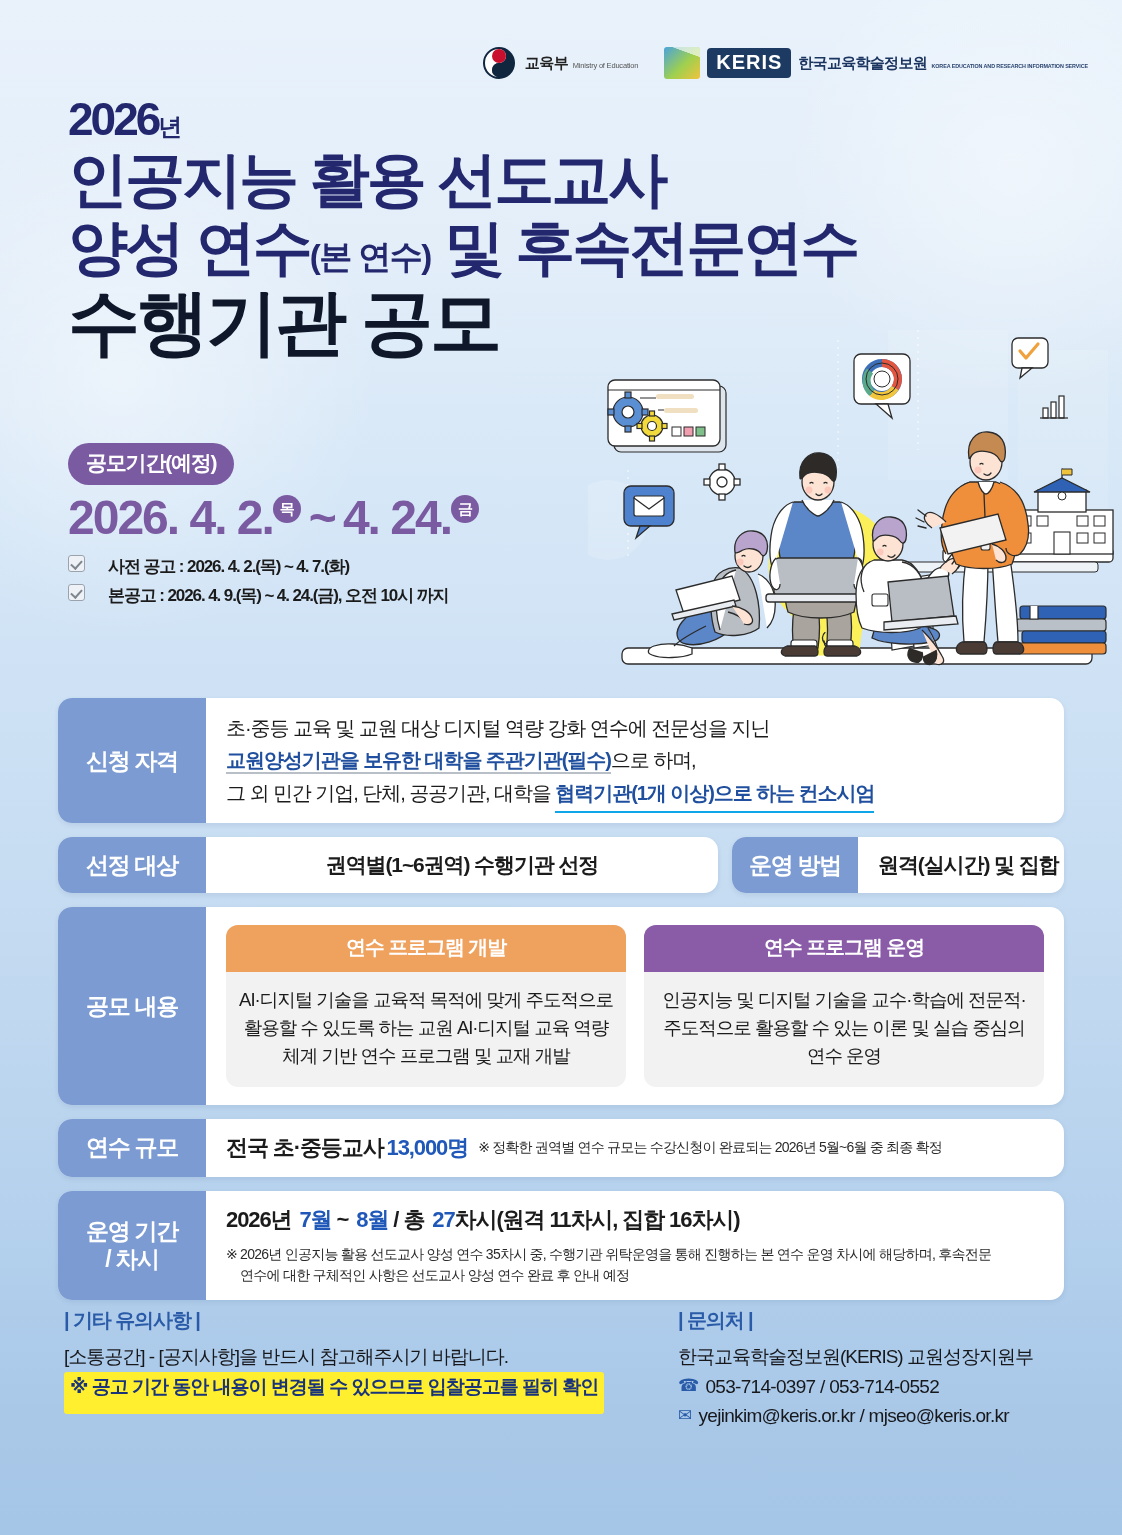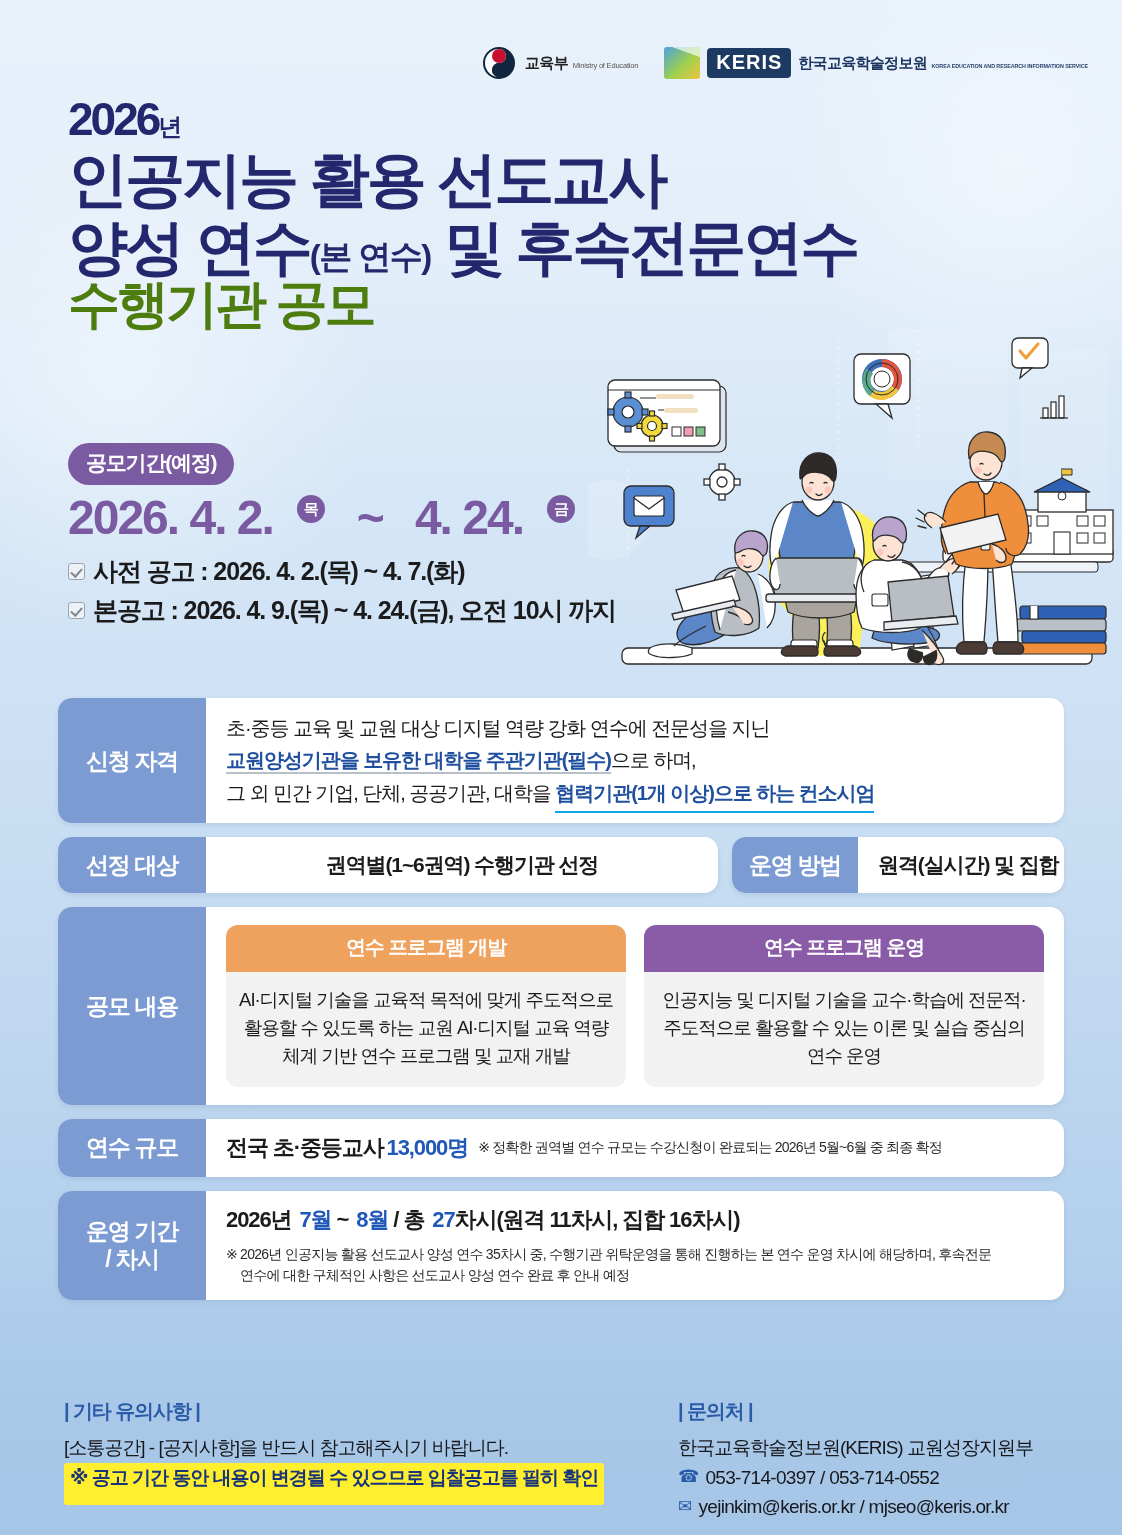--- a/index.html
+++ b/index.html
@@ -42,35 +42,35 @@
   .keris-text .kr { font-size:15px; font-weight:800; color:#1b3560; letter-spacing:-.7px; line-height:1.05; }
   .keris-text .en { font-size:5.4px; color:#2a4470; letter-spacing:-.1px; margin-top:2px; font-weight:700; }
 
   
   .title-wrap { position:absolute; left:68px; top:96px; }
   .t-line { font-weight:900; letter-spacing:-3px; line-height:1; white-space:nowrap; }
   .t0 { font-size:46px; color:#22276e; }
   .t0 .suffix { font-size:24px; letter-spacing:-1px; }
   .t1, .t2 { font-size:60px; color:#22276e; margin-top:8px; }
   .t2 .small { font-size:33px; letter-spacing:-1.5px; }
-  .t3 { font-size:52px; color:#4d7c0f; }
+  .t3 { font-size:72px; color:#0f172a; margin-top:8px; }
 
   
   .period { position:absolute; left:68px; top:443px; }
   .pill { display:inline-block; background:#7a5aa0; color:#fff; font-size:21px; font-weight:800;
           letter-spacing:-1.2px; padding:6px 18px 8px; border-radius:22px; }
   .bigdate { margin-top:8px; font-size:48px; font-weight:900; color:#7a5aa0;
-             letter-spacing:-2px; line-height:1.05; display:flex; align-items:flex-start; white-space:nowrap;gap:24px; }
+             letter-spacing:-2px; line-height:1.05; display:flex; align-items:flex-start; white-space:nowrap; }
   .daychip { display:inline-flex; align-items:center; justify-content:center;
              width:28px; height:28px; border-radius:50%; background:#7a5aa0; color:#fff;
              font-size:15px; font-weight:800; letter-spacing:-1px; margin-top:2px; }
   .tilde { margin:0 8px; }
   .checks { margin-top:12px; }
-  .chkrow { display:flex; align-items:center; gap:8px; margin-bottom:6px;
-            font-size:25px; font-weight:700; color:#1b1b1b; letter-spacing:-1.1px; white-space:nowrap; }
+  .chkrow { display:flex; gap:23px; margin-bottom:6px;
+            font-size:17px; font-weight:700; color:#1b1b1b; letter-spacing:-1.1px; white-space:nowrap; }
   .chkbox { width:17px; height:17px; border:1.6px solid #9aa3ad; border-radius:3px;
             background:#eef2f6; position:relative; flex:0 0 auto; }
   .chkbox:after { content:""; position:absolute; left:4px; top:1.5px; width:5px; height:9px;
             border:solid #7d868f; border-width:0 2.2px 2.2px 0; transform:rotate(42deg); }
 
   
   .illus { position:absolute; left:588px; top:330px; width:528px; height:348px; }
   .illus svg { width:100%; height:100%; display:block; }
 
   
@@ -109,21 +109,21 @@
   .scale-line { font-size:22px; font-weight:800; color:#1b1b1b; letter-spacing:-1.1px;
                 display:flex; align-items:center; flex-wrap:wrap; white-space:nowrap; }
   .num-blue { color:#1f58b8; font-weight:900; margin-left:3px; }
   .note { font-size:14px; color:#2a2a2a; font-weight:400; letter-spacing:-.8px; margin-left:10px; }
 
   .dur-main { font-size:22px; font-weight:800; color:#1b1b1b; letter-spacing:-1.1px; white-space:nowrap; }
   .dur-note { font-size:14px; color:#2a2a2a; letter-spacing:-.75px; line-height:1.5; margin-top:9px; }
   .dur-note .ind { display:block; padding-left:14px; }
 
   
-  .footer { position:absolute; left:64px; top:1398px; width:1000px; display:flex;justify-content:flex-end; }
+  .footer { position:absolute; left:64px; top:1307px; width:1000px; display:flex;justify-content:flex-end; }
   .fcol-l { flex:0 0 600px; }
   .fcol-r { flex:1; padding-left:14px; }
   .fhead { font-size:20px; font-weight:800; color:#2a5ba8; letter-spacing:-1.1px; margin-bottom:9px; }
   .ftxt { font-size:19px; color:#16181c; letter-spacing:-1px; line-height:1.52; white-space:nowrap; }
   .hl-yellow { display:inline-block; background:#ffef2e; color:#19347a; font-weight:800;
                padding:1px 6px 12px; border-radius:3px; letter-spacing:-1px; }
   .fline { display:flex; align-items:center; gap:7px; font-size:19px; color:#16181c;
            letter-spacing:-.7px; line-height:1.55; white-space:nowrap; }
   .ficon { color:#2a5ba8; font-size:17px; }
 </style>

